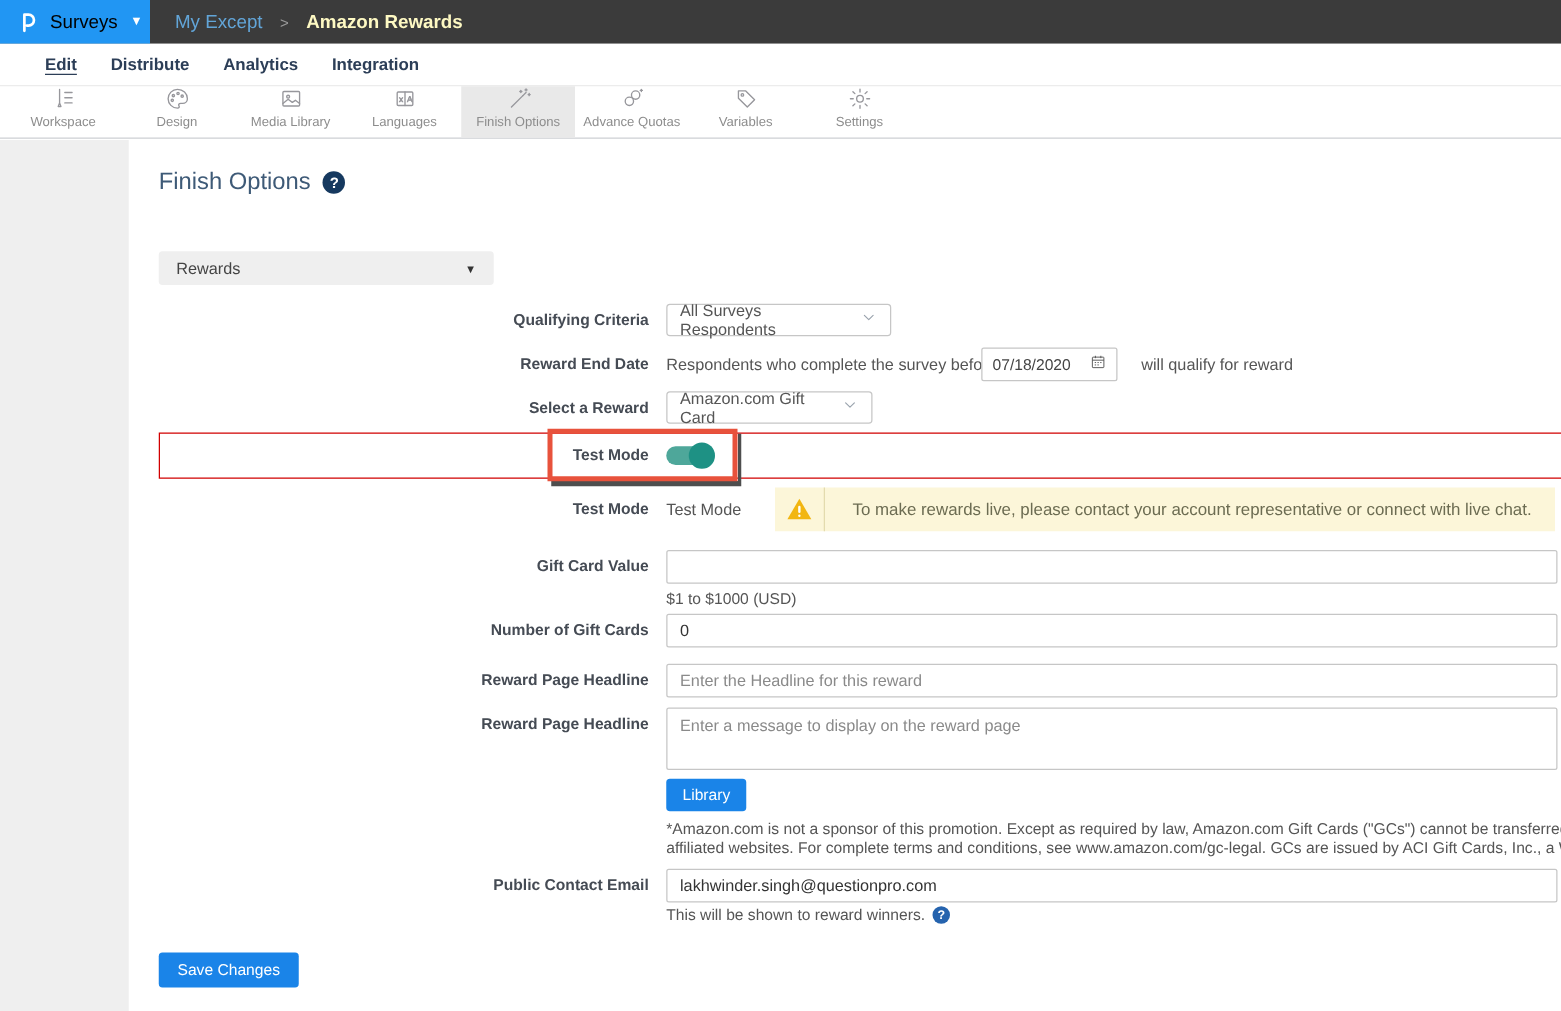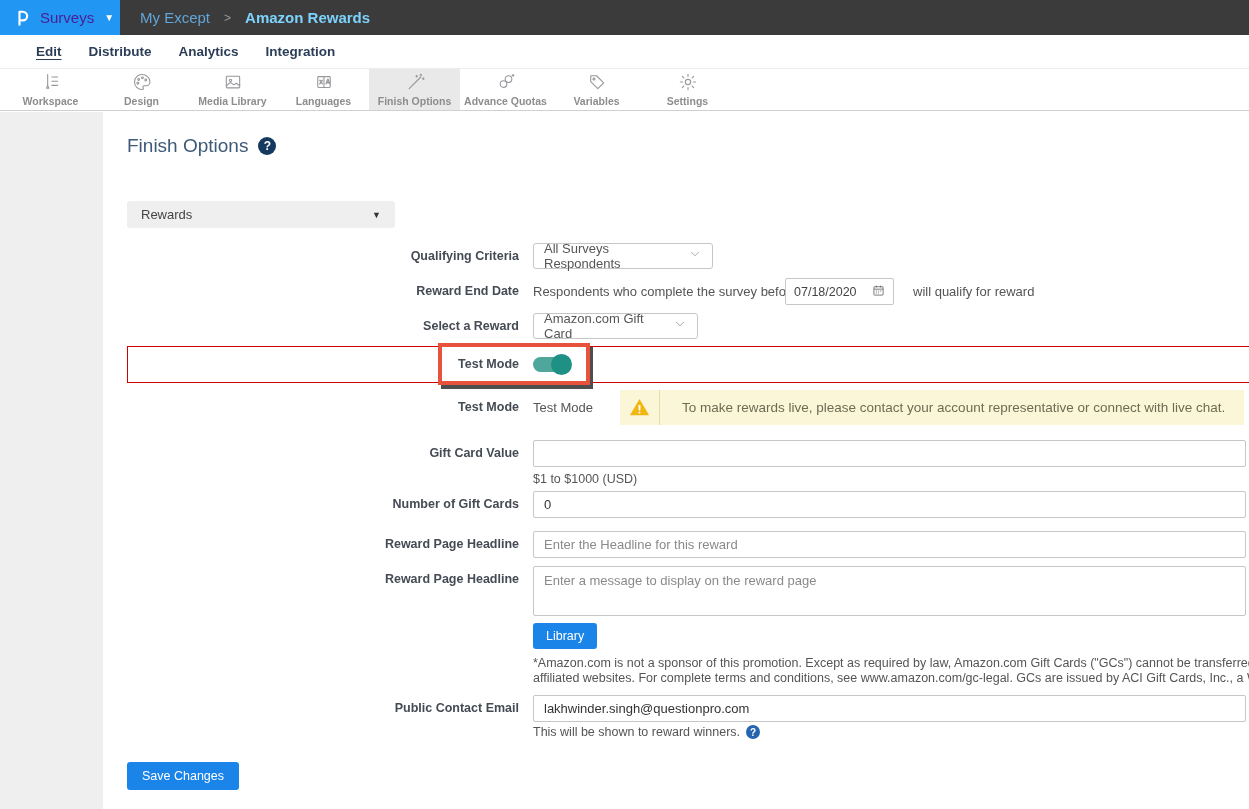--- a/index.html
+++ b/index.html
@@ -3,35 +3,35 @@
 <meta charset="utf-8">
 <style>
   * { margin:0; padding:0; box-sizing:border-box; }
   body { font-family:"Liberation Sans", sans-serif; background:#fff; }
   .screen { position:relative; width:1249px; height:809px; overflow:hidden; background:#fff; }
 
   
   .topbar { position:absolute; top:0; left:0; width:100%; height:35px; background:#3b3b3b; display:flex; align-items:stretch; }
   .logo-box { width:120px; background:#2196f3; display:flex; align-items:center; padding-left:12px; gap:8px; cursor:pointer; }
   .logo-glyph { width:20px; height:22px; display:flex; align-items:center; }
-  .app-menu-label { color:#4c1d95; font-size:15px; font-weight:500; }
+  .app-menu-label { color:#000000; font-size:15px; font-weight:500; }
   .caret-down { color:#fff; font-size:10px; margin-left:2px; }
   .breadcrumb { display:flex; align-items:center; gap:14px; padding-left:20px; font-size:15px; }
   .bc-parent { color:#62a5d8; cursor:pointer; }
   .bc-sep { color:#9a9a9a; font-size:12px; }
-  .bc-current { color:#7dd3fc; font-weight:600; }
+  .bc-current { color:#fef9c3; font-weight:600; }
 
   
   .navtabs { position:absolute; top:35px; left:0; width:100%; height:33px; background:#fff; display:flex; align-items:center; gap:27px; padding-left:8px; }
   .navtab { font-size:13.5px; font-weight:600; color:#2c3e57; cursor:pointer; }
   .navtab.active { text-decoration:underline; text-underline-offset:3px;padding-left:28px; }
 
   
   .toolbar { position:absolute; top:68px; left:0; width:100%; height:43px; background:#fff; border-top:1px solid #ececec; border-bottom:1px solid #cdd0d4; display:flex; padding-left:5px; }
-  .titem { width:91px; height:100%; display:flex; flex-direction:column; align-items:center; justify-content:center; gap:3px; cursor:pointer;font-weight:bold; }
+  .titem { width:91px; height:100%; display:flex; flex-direction:column; align-items:center; gap:3px; cursor:pointer; }
   .titem.active { background:#e9e9e9; }
   .ticon { width:20px; height:20px; }
   .ticon svg { width:20px; height:20px; stroke:#97979c; fill:none; stroke-width:1.3; stroke-linecap:round; stroke-linejoin:round; }
   .tlabel { font-size:10.5px; color:#8d8d8d; white-space:nowrap; }
 
   
   .sidebar { position:absolute; top:112px; left:0; width:103px; height:697px; background:#efefef; }
 
   .page-title-row { position:absolute; top:135px; left:127px; display:flex; align-items:center; gap:10px; }
   .page-title { font-size:19px; color:#3e5a77; }

